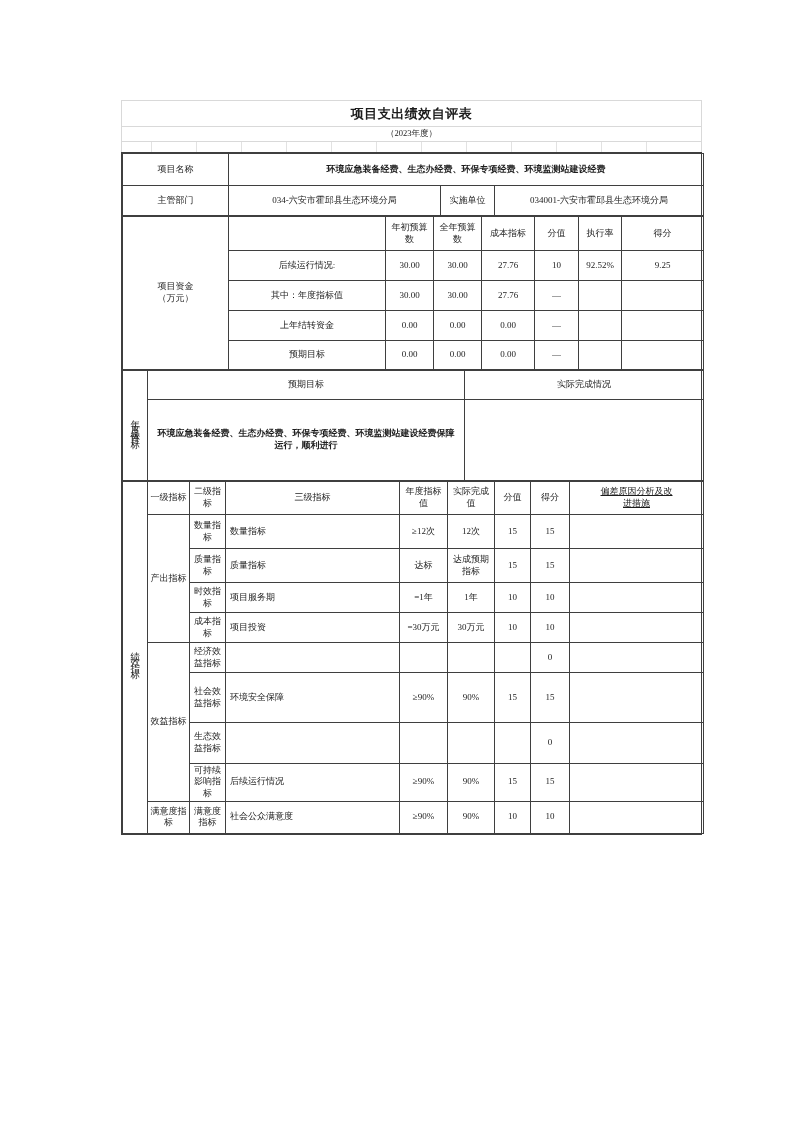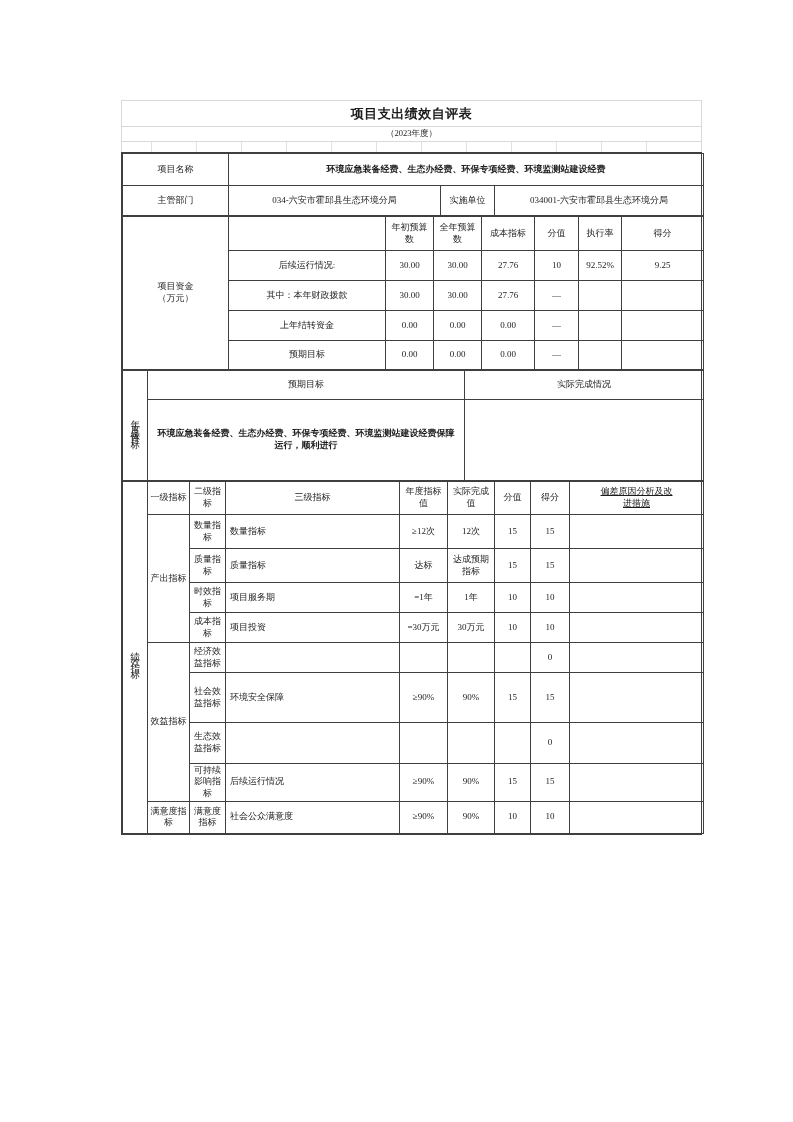--- a/index.html
+++ b/index.html
@@ -108,21 +108,21 @@
         <tr style="height:30px">
           <td>后续运行情况:</td>
           <td>30.00</td>
           <td>30.00</td>
           <td>27.76</td>
           <td>10</td>
           <td>92.52%</td>
           <td>9.25</td>
         </tr>
         <tr style="height:30px">
-          <td>其中：本年财政拨款</td>
+          <td>其中：年度指标值</td>
           <td>30.00</td>
           <td>30.00</td>
           <td>27.76</td>
           <td>—</td>
           <td></td>
           <td></td>
         </tr>
         <tr style="height:30px">
           <td>上年结转资金</td>
           <td>0.00</td>

